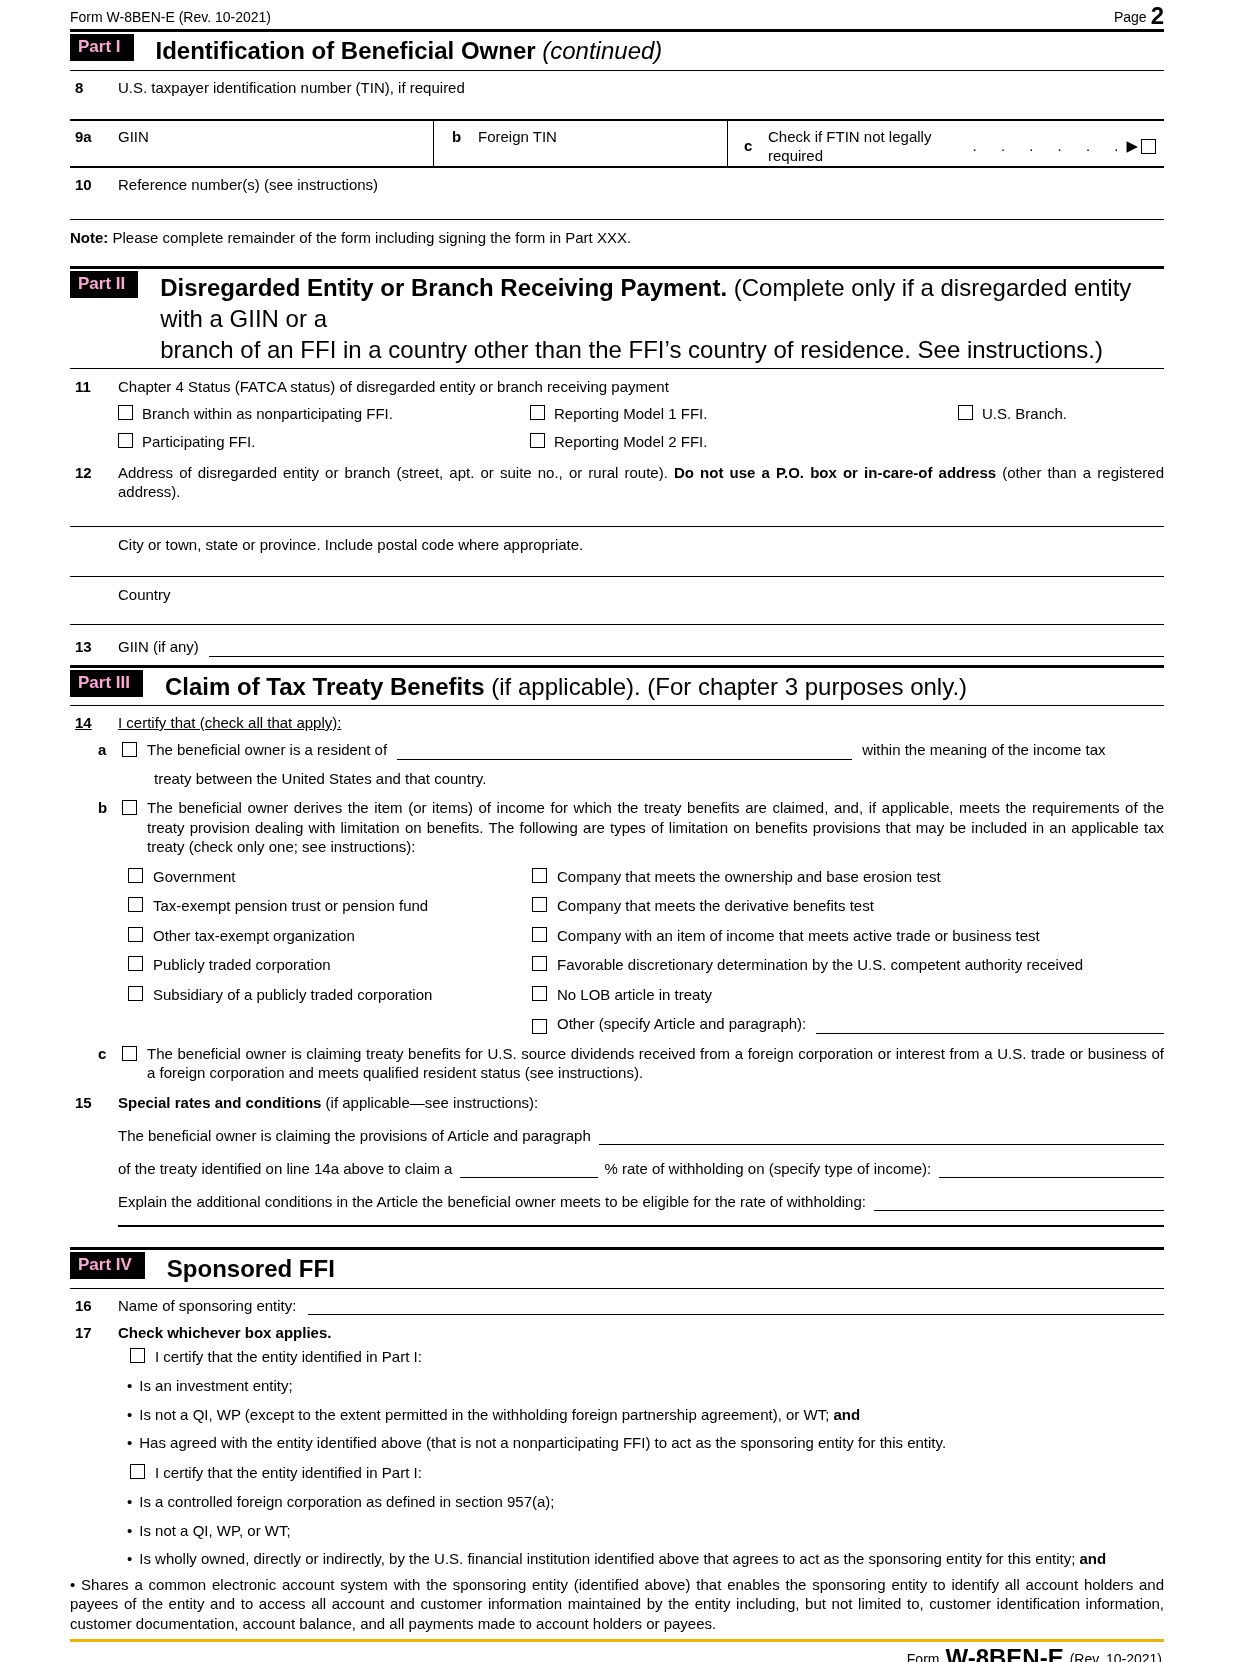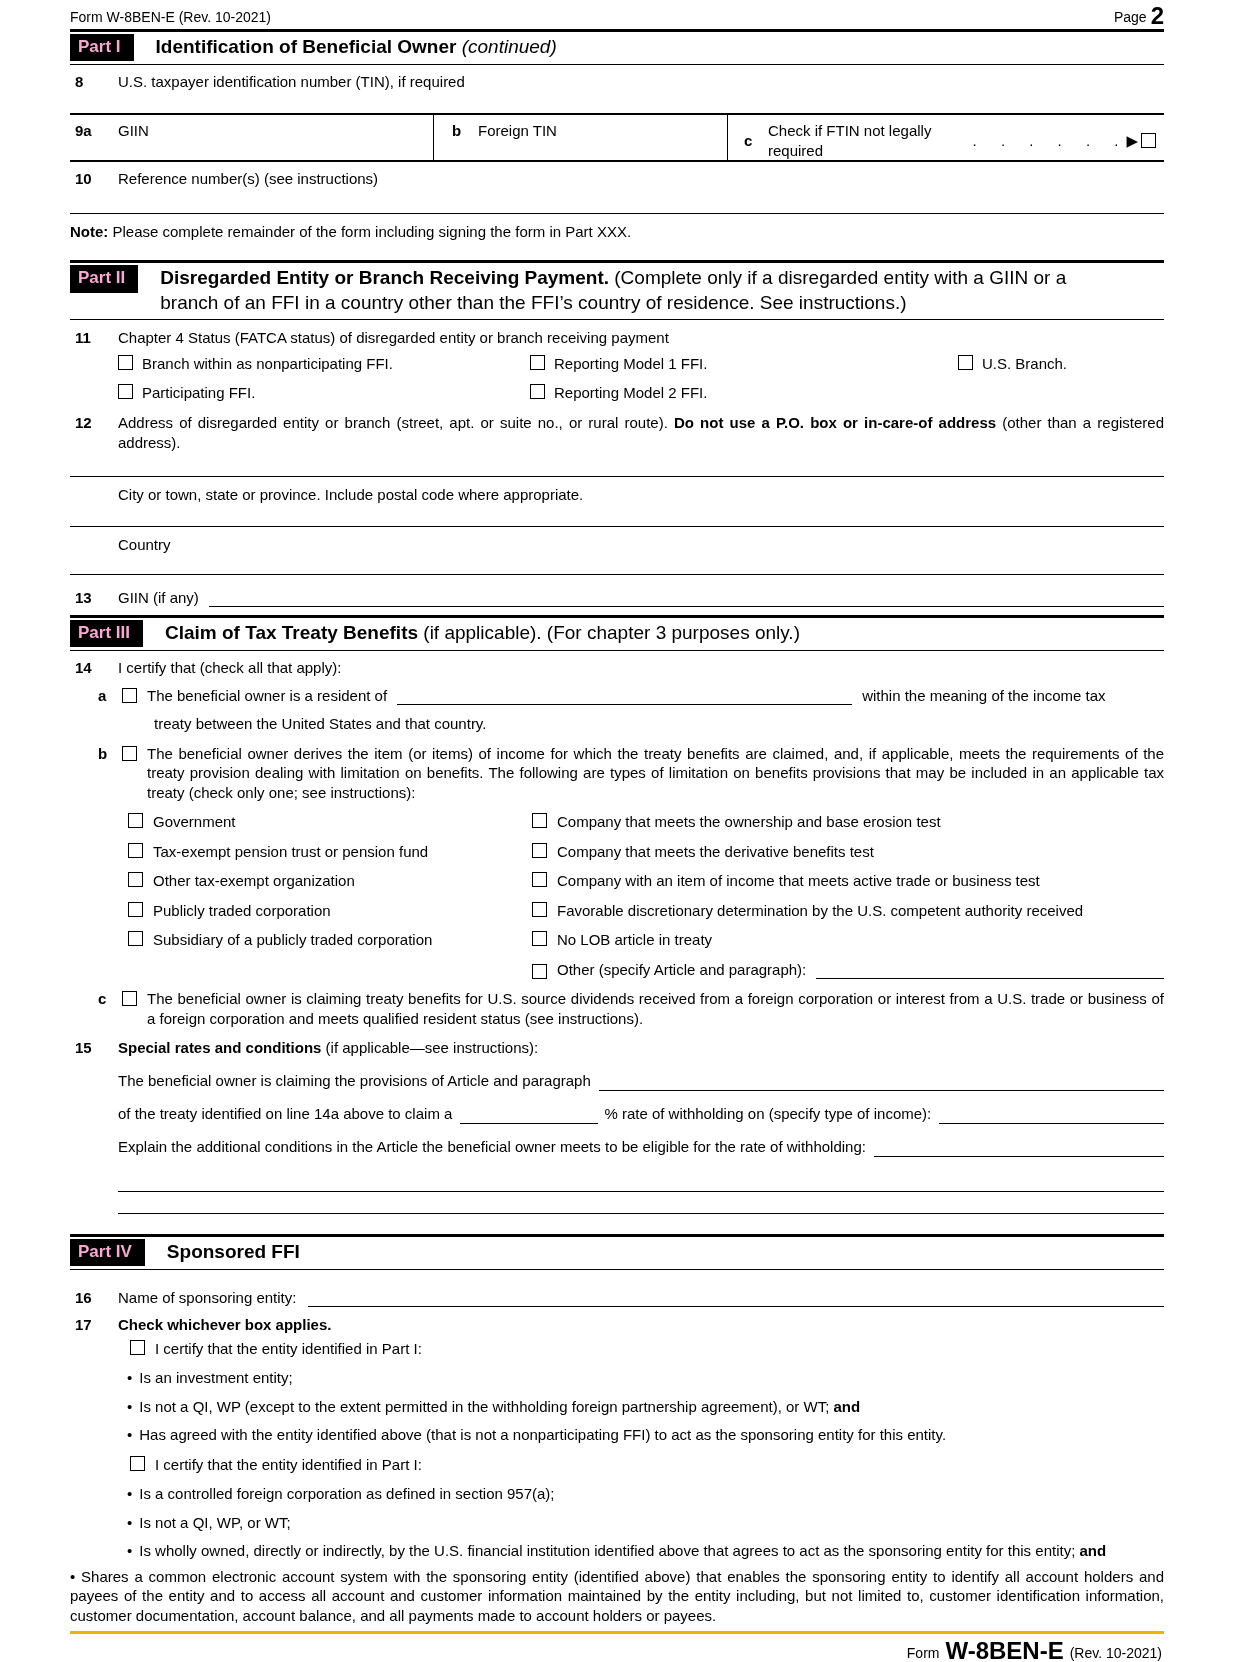--- a/index.html
+++ b/index.html
@@ -13,21 +13,21 @@
 
   
   .topbar { display:flex; justify-content:space-between; align-items:flex-end; padding-bottom:3px; }
   .form-id { font-size:14px; }
   .page-no { font-size:14px; display:flex; align-items:flex-end; gap:4px;margin-left:48px; }
   .page-no .big { font-size:24px; font-weight:bold; line-height:.85; }
 
   
   .part-header { border-top:3px solid #000; border-bottom:1px solid #000; display:flex; align-items:flex-start; padding:2px 0 3px 0; }
   .part-box { background:#000; color:#f9a8d4; font-weight:bold; font-size:17px; padding:2px 13px 3px 8px; margin-right:22px; white-space:nowrap; }
-  .part-title { font-size:19px; padding-top:1px; }
+  .part-title { font-size:24px; padding-top:1px; }
   .part-title .t { font-weight:bold; }
   .part-title .n { font-weight:normal; }
   .part-title .it { font-style:italic; font-weight:normal; }
 
   
   .row { display:flex; align-items:flex-start; }
   .num { width:48px; flex:0 0 48px; font-weight:bold; padding-left:5px; }
   .rowtext { flex:1; }
   .just { text-align:justify; }
   .bold { font-weight:bold; }
@@ -218,21 +218,21 @@
   </div>
 
   <div class="part-header">
     <span class="part-box">Part III</span>
     <span class="part-title">
       <span class="t">Claim of Tax Treaty Benefits</span>
       <span class="n">(if applicable). (For chapter 3 purposes only.)</span>
     </span>
   </div>
 
-  <div class="row" style="padding-top:7px;">
+  <div class="row" style="padding-top:7px;text-decoration:underline;">
     <span class="num">14</span>
     <span class="rowtext">I certify that (check all that apply):</span>
   </div>
 
   <div class="subrow" style="padding-top:8px;">
     <span class="letter">a</span>
     <span class="cb"></span>
     <span class="subtext" style="display:flex; align-items:flex-end;">
       <span style="white-space:nowrap; padding-right:10px;">The beneficial owner is a resident of</span>
       <span class="fill grow" style="max-width:455px;"></span>
@@ -326,21 +326,21 @@
   <div class="blankline" style="margin-top:14px;"></div>
   <div class="blankline"></div>
 
   <div class="part-header" style="margin-top:20px;">
     <span class="part-box">Part IV</span>
     <span class="part-title">
       <span class="t">Sponsored FFI</span>
     </span>
   </div>
 
-  <div class="row" style="padding-top:18px; align-items:flex-end;justify-content:center;">
+  <div class="row" style="padding-top:7px; align-items:flex-end;justify-content:center;">
     <span class="num">16</span>
     <span style="white-space:nowrap; padding-right:12px;">Name of sponsoring entity:</span>
     <span class="fill grow"></span>
   </div>
 
   <div class="row" style="padding-top:8px;">
     <span class="num">17</span>
     <span class="rowtext bold">Check whichever box applies.</span>
   </div>
 

